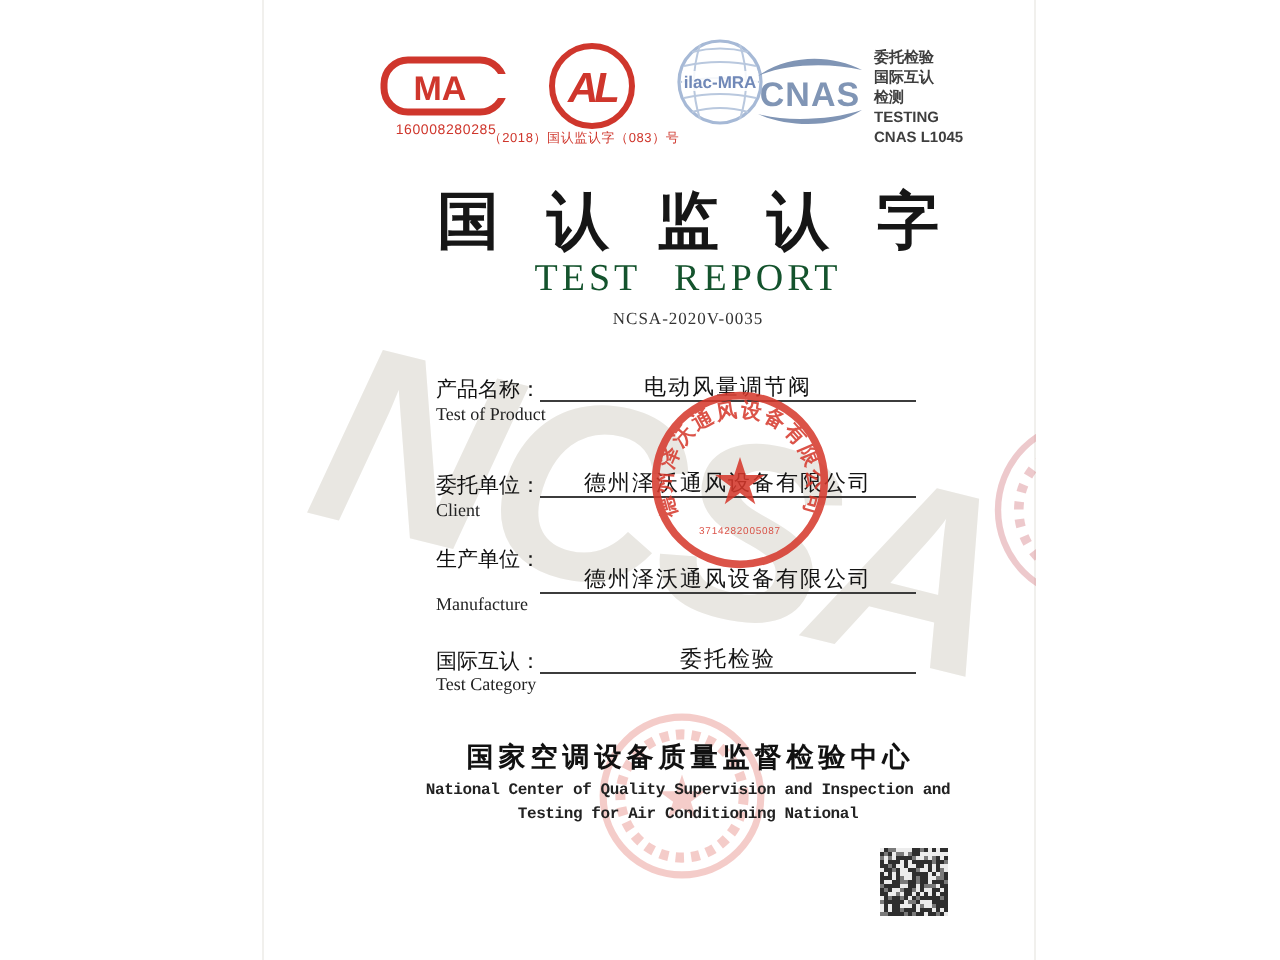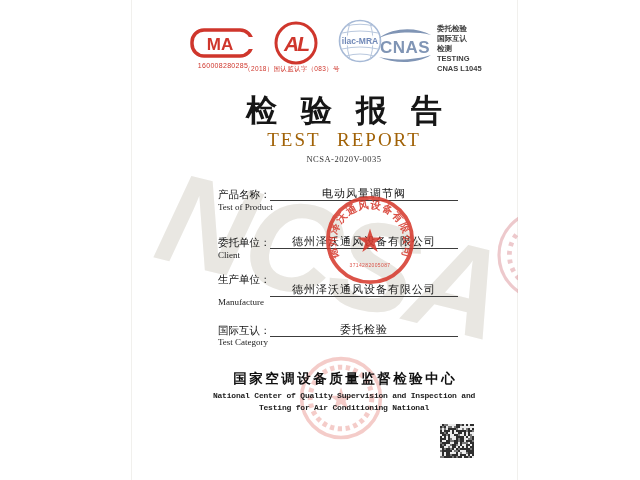--- a/index.html
+++ b/index.html
@@ -16,21 +16,21 @@
     font-size:128px;line-height:1;font-weight:bold;font-style:italic;
     letter-spacing:-4px;color:#e9e7e2;transform:rotate(14deg);
     z-index:0;user-select:none;
   }
   
   .logo-caption{position:absolute;color:#cf362c;font-size:6.5px;letter-spacing:0.3px;text-align:center;white-space:nowrap;}
   #accr-text{left:437px;top:24px;width:70px;z-index:2;color:#3e3e3e;font-size:7.5px;line-height:10px;font-weight:600;}
   
   .centerband{left:152px;width:384px;text-align:center;z-index:2;}
   #title-zh{top:90px;font-size:31px;font-weight:bold;color:#161616;letter-spacing:24px;text-indent:24px;}
-  #title-en{top:129px;font-family:"Liberation Serif",serif;font-size:19px;color:#a16207;letter-spacing:2px;word-spacing:10px;}
+  #title-en{top:129px;font-family:"Liberation Serif",serif;font-size:19px;color:#14532d;letter-spacing:2px;word-spacing:10px;}
   #report-no{top:154px;font-family:"Liberation Serif",serif;font-size:8.5px;color:#333;letter-spacing:0.5px;}
   
   .f-zh{position:absolute;left:218px;font-size:10.5px;color:#111;font-family:"Liberation Serif",serif;z-index:2;}
   .f-en{position:absolute;left:218px;font-size:9px;color:#222;font-family:"Liberation Serif",serif;z-index:2;}
   .f-val{position:absolute;left:270px;width:188px;text-align:center;font-size:11px;color:#141414;font-family:"Liberation Serif",serif;z-index:2;letter-spacing:1px;}
   .f-line{position:absolute;left:270px;width:188px;border-top:1px solid #3c3c3c;z-index:2;}
   
   #org-zh{top:370px;font-size:13.5px;font-weight:bold;color:#111;letter-spacing:2.5px;text-indent:2.5px;}
   .org-en{font-family:"Liberation Mono",monospace;font-size:8px;font-weight:bold;color:#222;letter-spacing:-0.2px;}
   #org-en1{top:391px;}
@@ -82,21 +82,21 @@
   </svg>
 
   <div id="accr-text" class="abs">
     <div>委托检验</div>
     <div>国际互认</div>
     <div>检测</div>
     <div>TESTING</div>
     <div>CNAS L1045</div>
   </div>
 
-  <div id="title-zh" class="abs centerband">检验报告</div>
+  <div id="title-zh" class="abs centerband">国认监认字</div>
   <div id="title-en" class="abs centerband">TEST REPORT</div>
   <div id="report-no" class="abs centerband">NCSA-2020V-0035</div>
 
   <div>
     <div class="f-zh" style="top:188px;">产品名称：</div>
     <div class="f-en" style="top:202px;">Test of Product</div>
     <div class="f-val" style="top:186px;">电动风量调节阀</div>
     <div class="f-line" style="top:200px;"></div>
   </div>
   <div>

